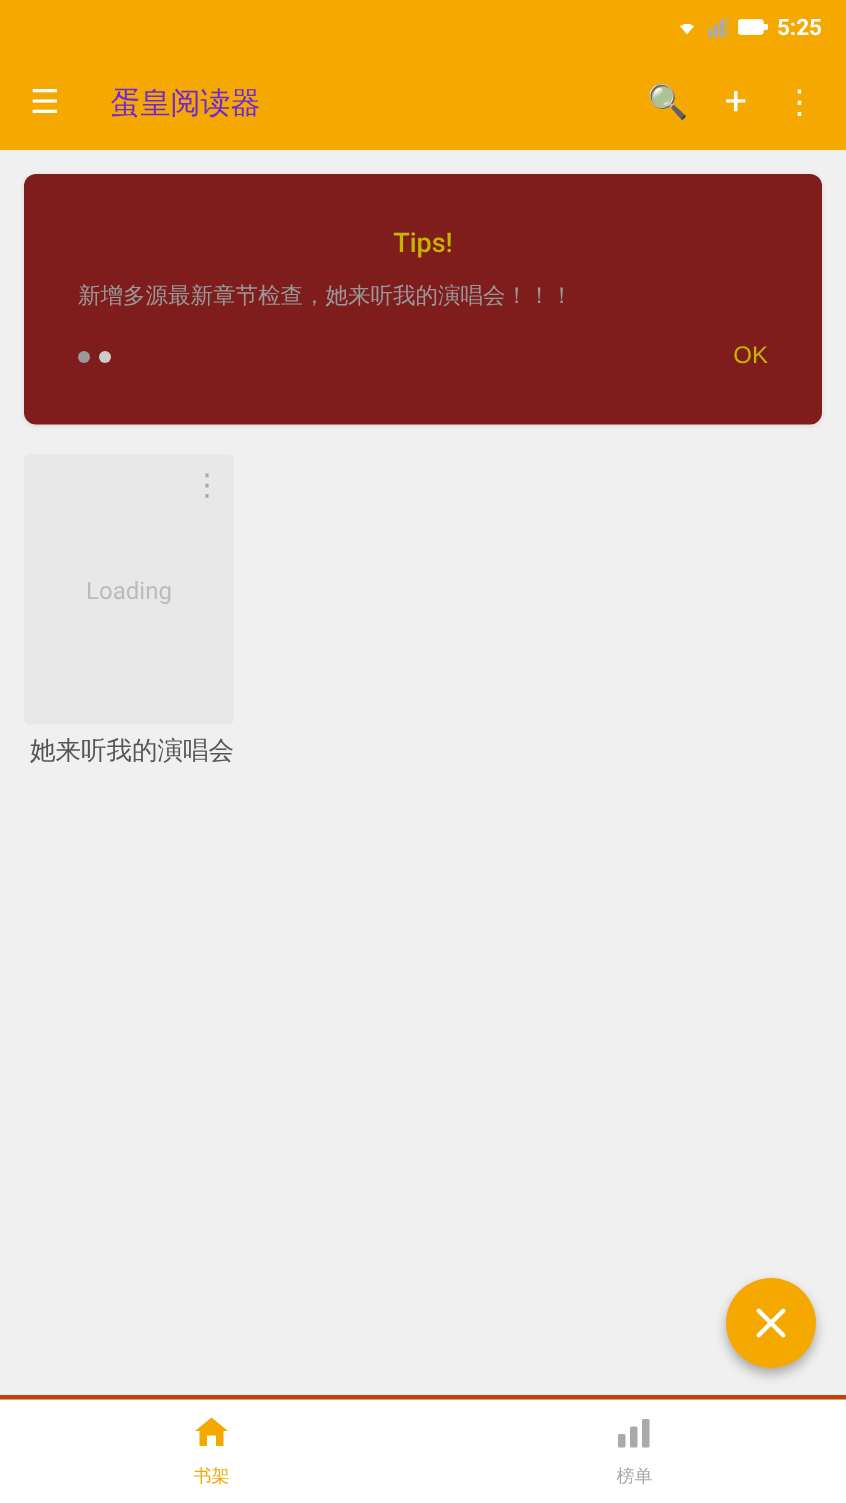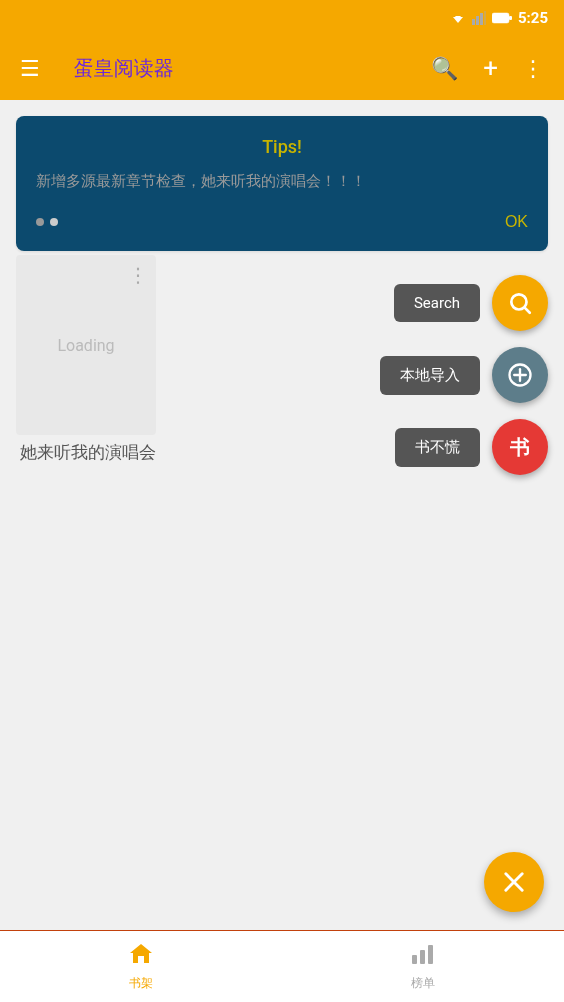--- a/index.html
+++ b/index.html
@@ -59,24 +59,24 @@
     
     .main-content {
       background: #f0f0f0;
       height: calc(1002px - 100px - 72px);
       overflow: hidden;
       padding: 16px;
     }
 
     
     .tips-card {
-      background: #0c4a6e;
+      background: #7f1d1d;
       border-radius: 8px;
-      padding: 20px;
-      margin-bottom: 4px;
+      padding: 36px;
+      margin-bottom: 20px;
       box-shadow: 0 1px 3px rgba(0,0,0,0.1);
     }
     .tips-title {
       text-align: center;
       color: #c8b400;
       font-size: 18px;
       font-weight: 500;
       margin-bottom: 12px;
     }
     .tips-subtitle {
@@ -227,21 +227,21 @@
 
     
     .bottom-nav {
       position: absolute;
       bottom: 0;
       left: 0;
       right: 0;
       height: 72px;
       background: white;
       display: flex;
-      border-top: 1px solid #c2410c;
+      border-top: 3px solid #c2410c;
     }
     .nav-item {
       flex: 1;
       display: flex;
       flex-direction: column;
       align-items: center;
       justify-content: center;
       gap: 4px;
       cursor: pointer;
     }
@@ -312,50 +312,20 @@
   <div class="book-section">
 
     <div class="book-wrapper">
       <div class="book-card">
         <span class="book-more-icon">⋮</span>
         <span class="book-loading">Loading</span>
       </div>
       <div class="book-title">她来听我的演唱会</div>
     </div>
 
-    <div class="fab-actions">
-
-      <div class="fab-row">
-        <div class="fab-label">Search</div>
-        <div class="fab-circle fab-yellow">
-          <svg width="26" height="26" viewBox="0 0 24 24" fill="none">
-            <circle cx="11" cy="11" r="7" stroke="white" stroke-width="2.5"></circle>
-            <line x1="16.5" y1="16.5" x2="21" y2="21" stroke="white" stroke-width="2.5" stroke-linecap="round"></line>
-          </svg>
-        </div>
-      </div>
-
-      <div class="fab-row">
-        <div class="fab-label">本地导入</div>
-        <div class="fab-circle fab-teal">
-          <svg width="28" height="28" viewBox="0 0 24 24" fill="none">
-            <circle cx="12" cy="12" r="9" stroke="white" stroke-width="2"></circle>
-            <line x1="12" y1="7" x2="12" y2="17" stroke="white" stroke-width="2" stroke-linecap="round"></line>
-            <line x1="7" y1="12" x2="17" y2="12" stroke="white" stroke-width="2" stroke-linecap="round"></line>
-          </svg>
-        </div>
-      </div>
-
-      <div class="fab-row">
-        <div class="fab-label">书不慌</div>
-        <div class="fab-circle fab-red">
-          <span style="color:white;font-size:20px;font-weight:bold;">书</span>
-        </div>
-      </div>
-    </div>
   </div>
 </div>
 
 <div class="main-fab">
   <svg width="28" height="28" viewBox="0 0 24 24" fill="none">
     <line x1="5" y1="5" x2="19" y2="19" stroke="white" stroke-width="2.5" stroke-linecap="round"></line>
     <line x1="19" y1="5" x2="5" y2="19" stroke="white" stroke-width="2.5" stroke-linecap="round"></line>
   </svg>
 </div>
 

